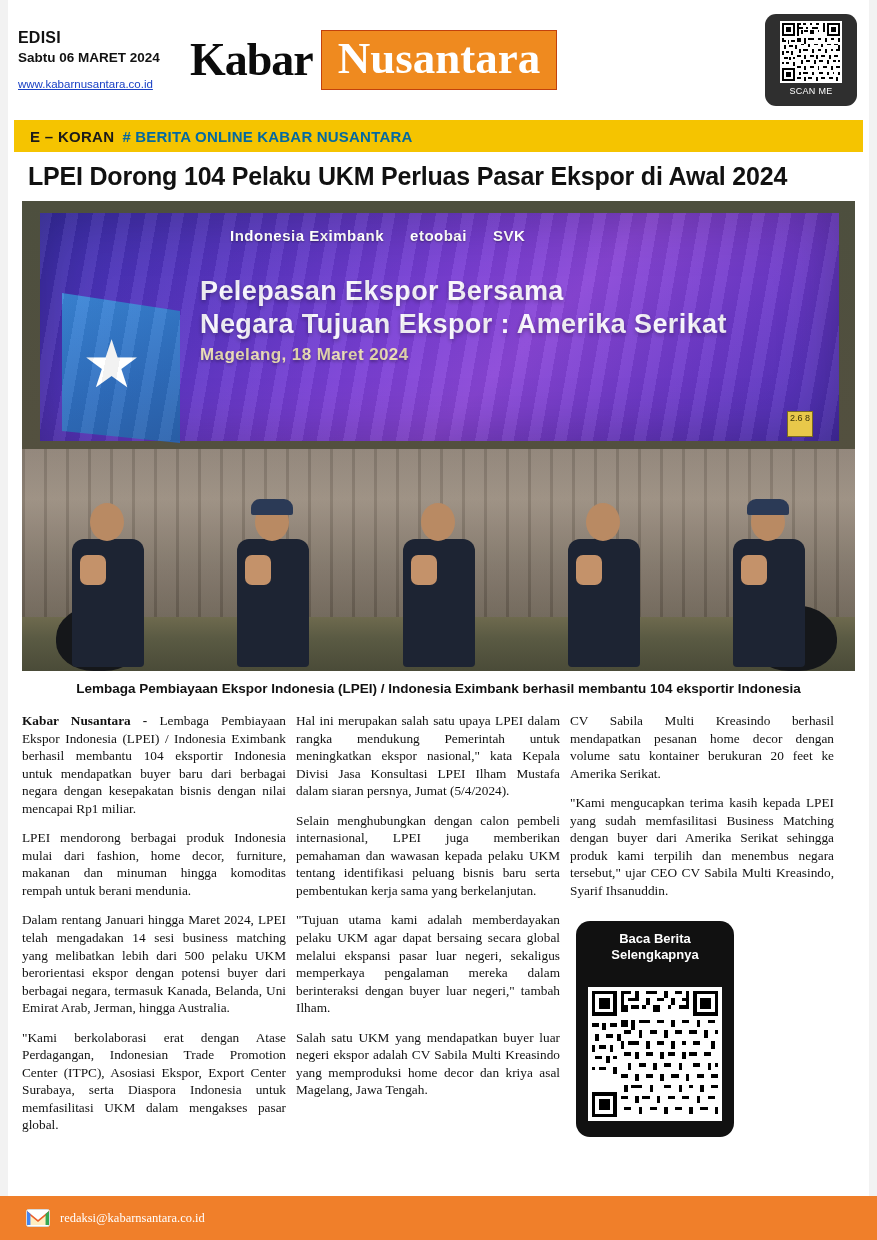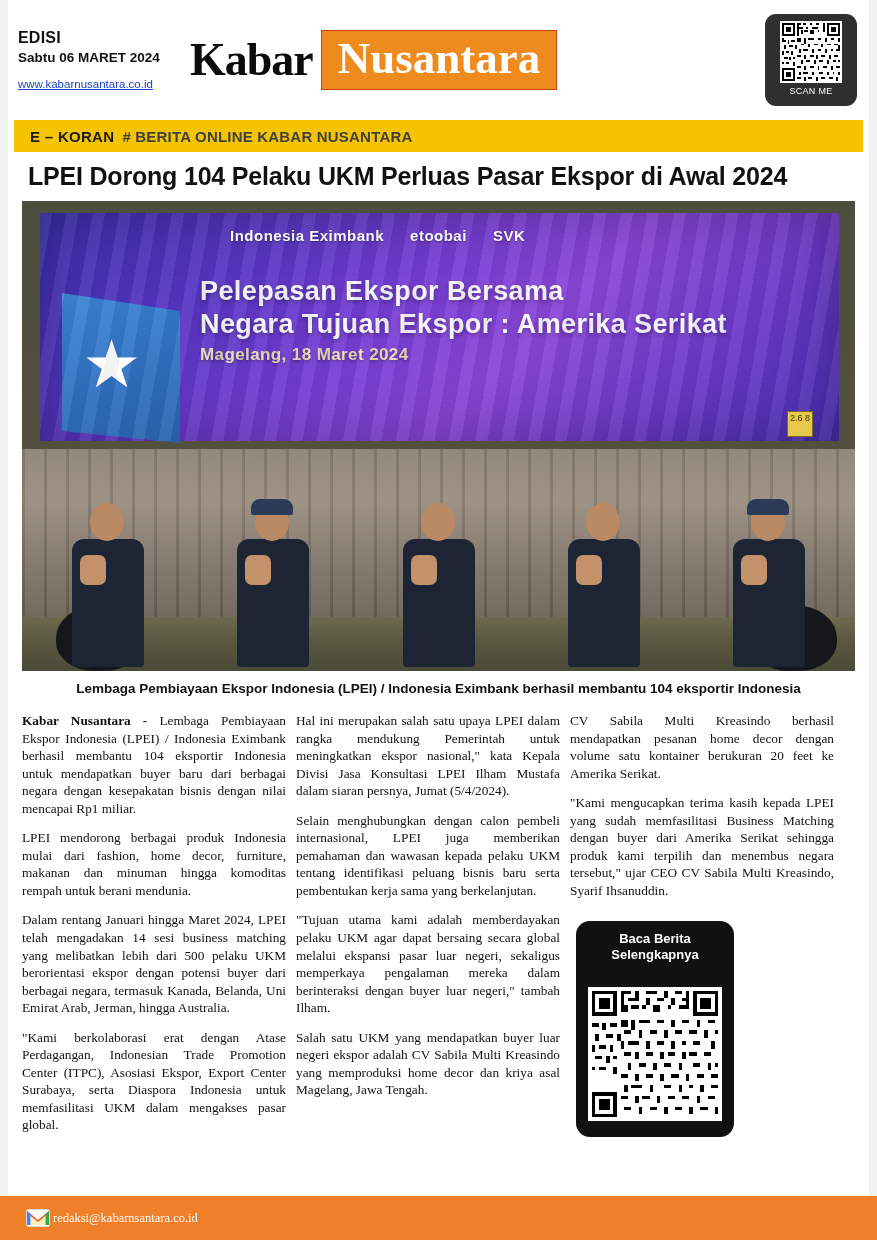--- a/index.html
+++ b/index.html
@@ -109,21 +109,21 @@
   }
   .ribbon-left {
     font-size: 15px;
     font-weight: bold;
     color: #1a1a1a;
     letter-spacing: .3px;
   }
   .ribbon-right {
     font-size: 15px;
     font-weight: bold;
-    color: #404040;
+    color: #0369a1;
     letter-spacing: .2px;
   }
 
   
   .headline-band {
     margin: 6px 14px 0 14px;
     background: #ffffff;
     padding: 4px 0 2px 14px;
   }
   .headline {
@@ -325,21 +325,21 @@
 
   
   .footer {
     position: absolute;
     left: 0; right: 0; bottom: 0;
     height: 44px;
     background: #f07f2a;
     display: flex;
     align-items: center;
     padding-left: 26px;
-    gap: 3px;
+    gap: 10px;
   }
   .footer .mail-icon { width: 24px; height: 18px; }
   .footer .mail-text {
     color: #ffffff;
     font-size: 12.5px;
     font-family: "Liberation Serif", serif;
   }
   .side-strip-left {
     position: absolute; left: 0; top: 0; bottom: 44px; width: 8px;
     background: #f2f2f2;

